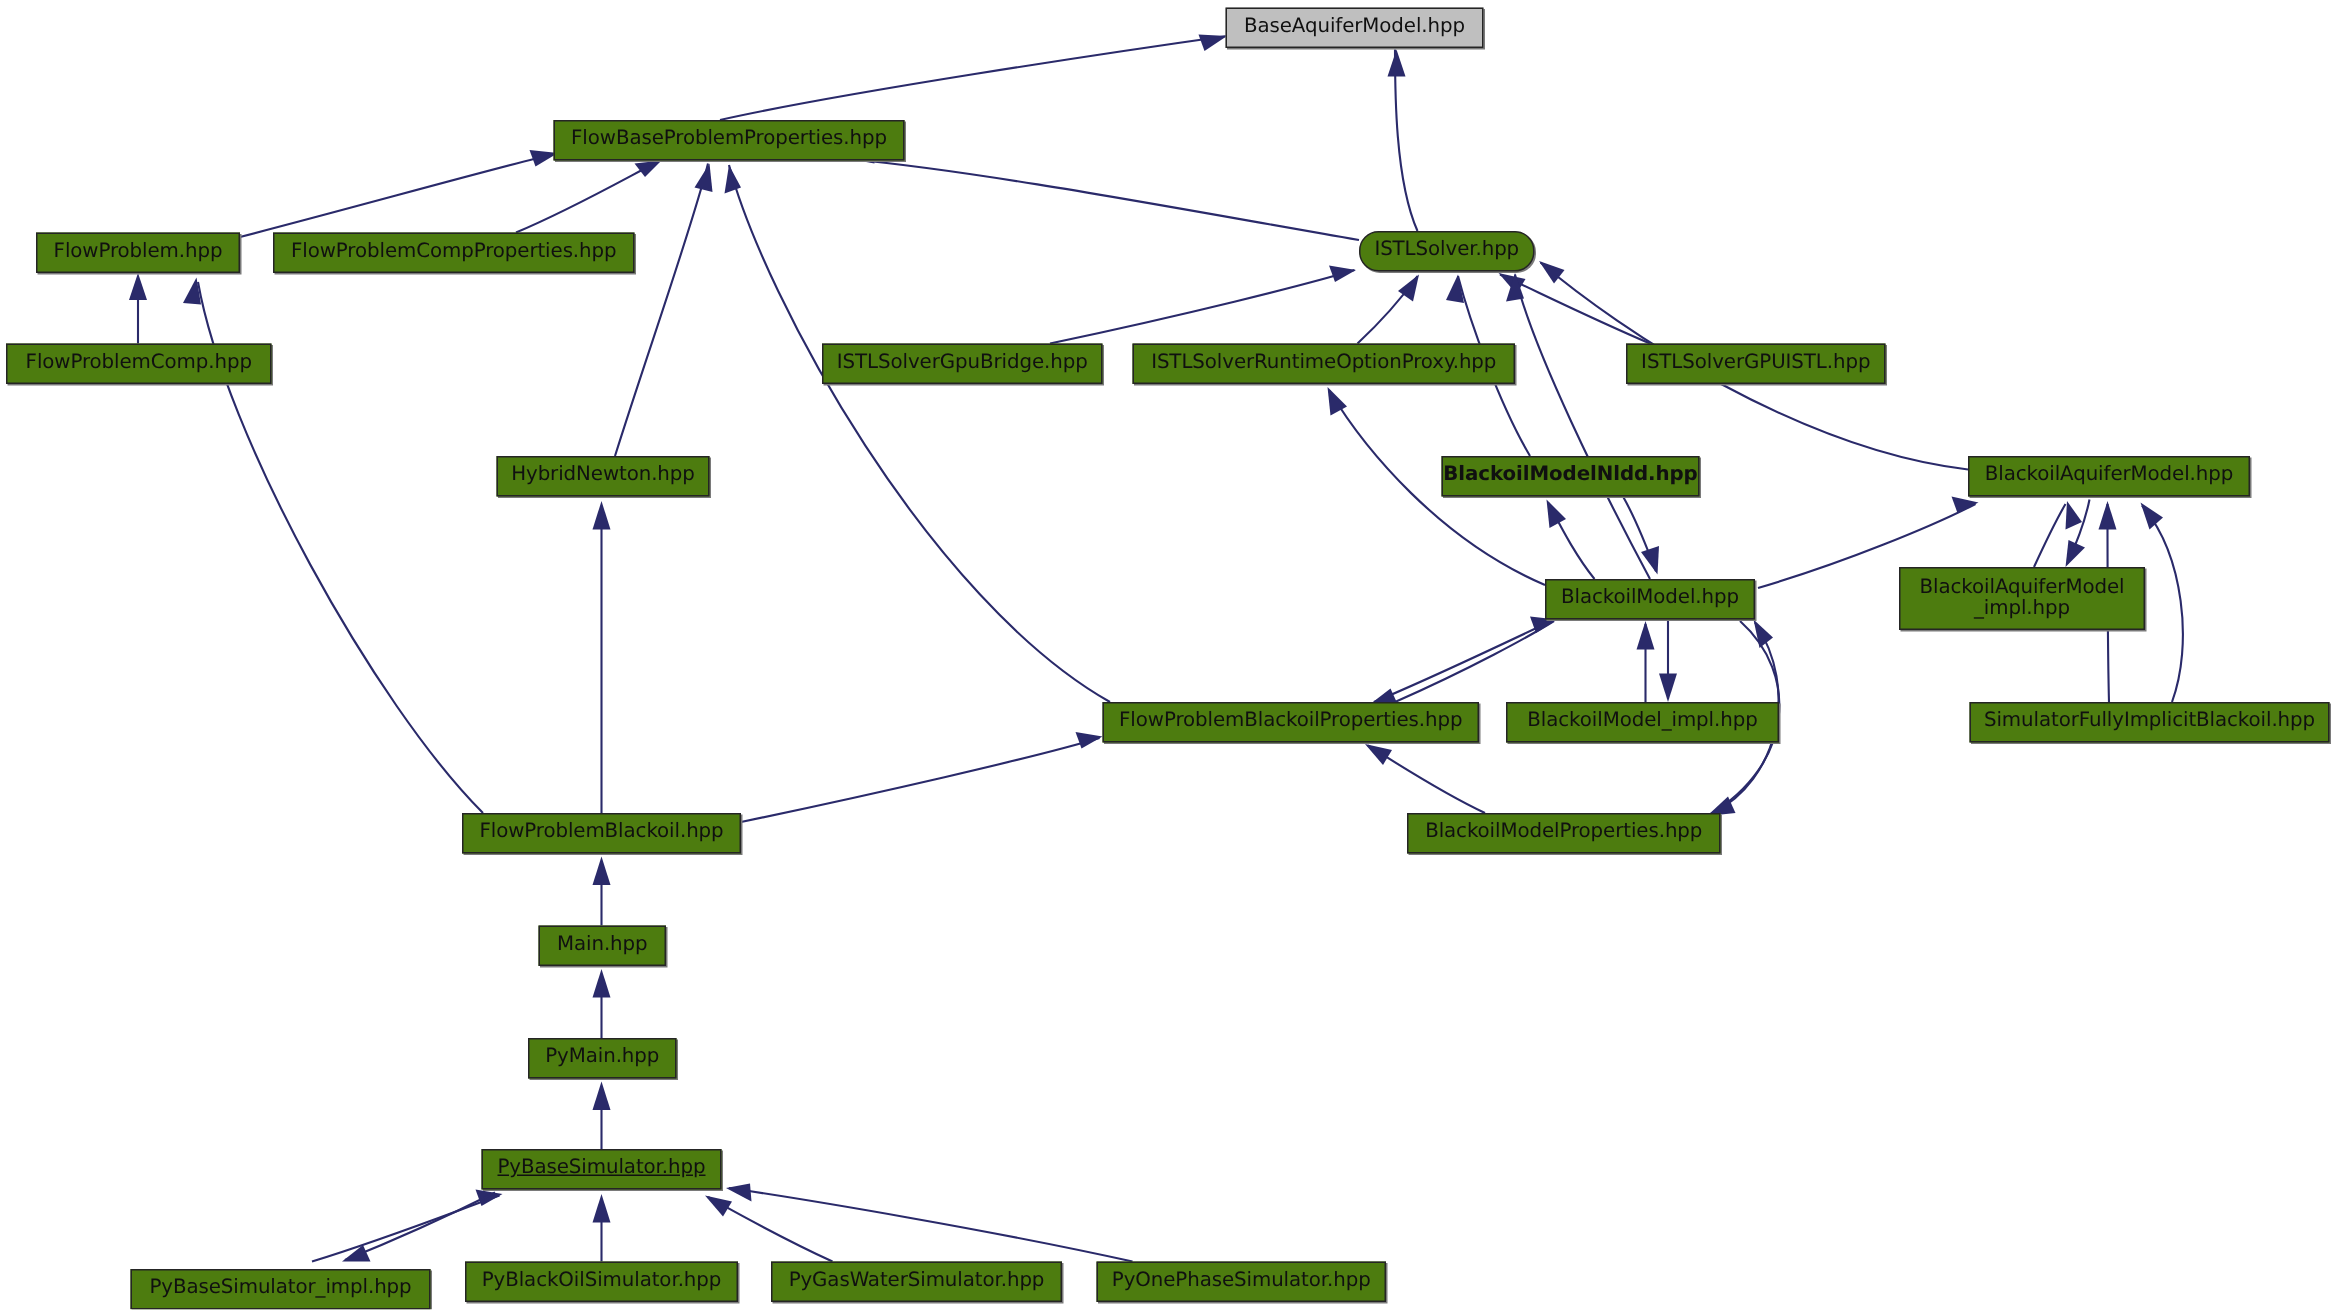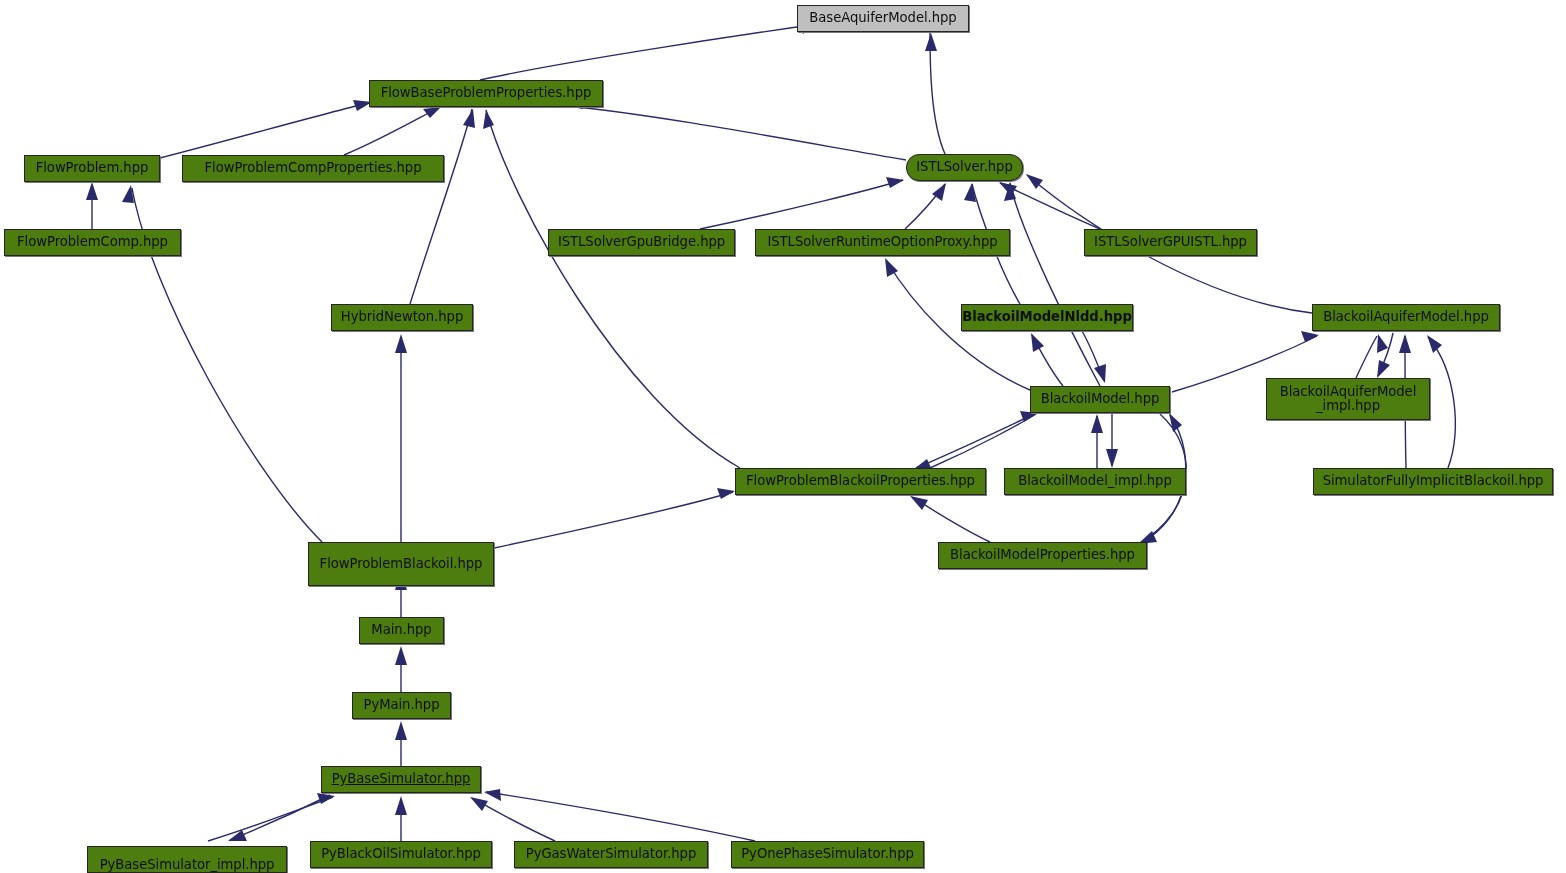--- a/index.html
+++ b/index.html
@@ -218,41 +218,41 @@
       <g>
         <path class="edge-path" d="M 555,841 C 520,825 490,808 472,798" stroke="#2a2a6a"></path>
         <path class="edge-head" d="M 470,797 l 12,14 6,-10 z" fill="#2a2a6a"></path>
       </g>
       <g>
         <path class="edge-path" d="M 755,841 C 660,820 540,800 486,792" stroke="#2a2a6a"></path>
         <path class="edge-head" d="M 484,792 l 17,9 -1,-12 z" fill="#2a2a6a"></path>
       </g>
     </svg>
   <div id="node-layer">
-      <div class="node-box root" style="left: 797px; top: 5px; width: 172px; height: 27px;"><span class="node-label">BaseAquiferModel.hpp</span></div>
+      <div class="node-box root" style="left: 817px; top: 5px; width: 172px; height: 27px;"><span class="node-label">BaseAquiferModel.hpp</span></div>
       <div class="node-box" style="left: 369px; top: 80px; width: 234px; height: 27px;"><span class="node-label">FlowBaseProblemProperties.hpp</span></div>
       <div class="node-box" style="left: 24px; top: 155px; width: 136px; height: 27px;"><span class="node-label">FlowProblem.hpp</span></div>
-      <div class="node-box" style="left: 182px; top: 155px; width: 262px; height: 27px;"><span class="node-label">FlowProblemCompProperties.hpp</span></div>
+      <div class="node-box" style="left: 182px; top: 155px; width: 241px; height: 27px;"><span class="node-label">FlowProblemCompProperties.hpp</span></div>
       <div class="node-box" style="left: 906px; top: 154px; width: 117px; height: 27px; border-radius: 13px;"><span class="node-label">ISTLSolver.hpp</span></div>
       <div class="node-box" style="left: 4px; top: 229px; width: 177px; height: 27px;"><span class="node-label">FlowProblemComp.hpp</span></div>
       <div class="node-box" style="left: 548px; top: 229px; width: 187px; height: 27px;"><span class="node-label">ISTLSolverGpuBridge.hpp</span></div>
       <div class="node-box" style="left: 755px; top: 229px; width: 255px; height: 27px;"><span class="node-label">ISTLSolverRuntimeOptionProxy.hpp</span></div>
       <div class="node-box" style="left: 1084px; top: 229px; width: 173px; height: 27px;"><span class="node-label">ISTLSolverGPUISTL.hpp</span></div>
       <div class="node-box" style="left: 331px; top: 304px; width: 142px; height: 27px;"><span class="node-label">HybridNewton.hpp</span></div>
       <div class="node-box" style="left: 961px; top: 304px; width: 172px; height: 27px; font-weight: bold;"><span class="node-label">BlackoilModelNldd.hpp</span></div>
       <div class="node-box" style="left: 1312px; top: 304px; width: 188px; height: 27px;"><span class="node-label">BlackoilAquiferModel.hpp</span></div>
       <div class="node-box" style="left: 1030px; top: 386px; width: 140px; height: 27px;"><span class="node-label">BlackoilModel.hpp</span></div>
       <div class="node-box" style="left: 1266px; top: 378px; width: 164px; height: 42px;"><span class="node-label">BlackoilAquiferModel
 _impl.hpp</span></div>
       <div class="node-box" style="left: 735px; top: 468px; width: 251px; height: 27px;"><span class="node-label">FlowProblemBlackoilProperties.hpp</span></div>
       <div class="node-box" style="left: 1004px; top: 468px; width: 182px; height: 27px;"><span class="node-label">BlackoilModel_impl.hpp</span></div>
       <div class="node-box" style="left: 1313px; top: 468px; width: 240px; height: 27px;"><span class="node-label">SimulatorFullyImplicitBlackoil.hpp</span></div>
-      <div class="node-box" style="left: 308px; top: 542px; width: 186px; height: 44px;"><span class="node-label">FlowProblemBlackoil.hpp</span></div>
+      <div class="node-box" style="left: 308px; top: 542px; width: 186px; height: 27px;"><span class="node-label">FlowProblemBlackoil.hpp</span></div>
       <div class="node-box" style="left: 938px; top: 542px; width: 209px; height: 27px;"><span class="node-label">BlackoilModelProperties.hpp</span></div>
       <div class="node-box" style="left: 359px; top: 617px; width: 85px; height: 27px;"><span class="node-label">Main.hpp</span></div>
       <div class="node-box" style="left: 352px; top: 692px; width: 99px; height: 27px;"><span class="node-label">PyMain.hpp</span></div>
       <div class="node-box" style="left: 321px; top: 766px; width: 160px; height: 27px; text-decoration: underline;"><span class="node-label">PyBaseSimulator.hpp</span></div>
-      <div class="node-box" style="left: 87px; top: 846px; width: 200px; height: 27px; align-items: flex-end;"><span class="node-label">PyBaseSimulator_impl.hpp</span></div>
+      <div class="node-box" style="left: 87px; top: 846px; width: 200px; height: 27px;"><span class="node-label">PyBaseSimulator_impl.hpp</span></div>
       <div class="node-box" style="left: 310px; top: 841px; width: 182px; height: 27px;"><span class="node-label">PyBlackOilSimulator.hpp</span></div>
       <div class="node-box" style="left: 514px; top: 841px; width: 194px; height: 27px;"><span class="node-label">PyGasWaterSimulator.hpp</span></div>
       <div class="node-box" style="left: 731px; top: 841px; width: 193px; height: 27px;"><span class="node-label">PyOnePhaseSimulator.hpp</span></div>
     </div>
 </div>
 
 </body></html>

